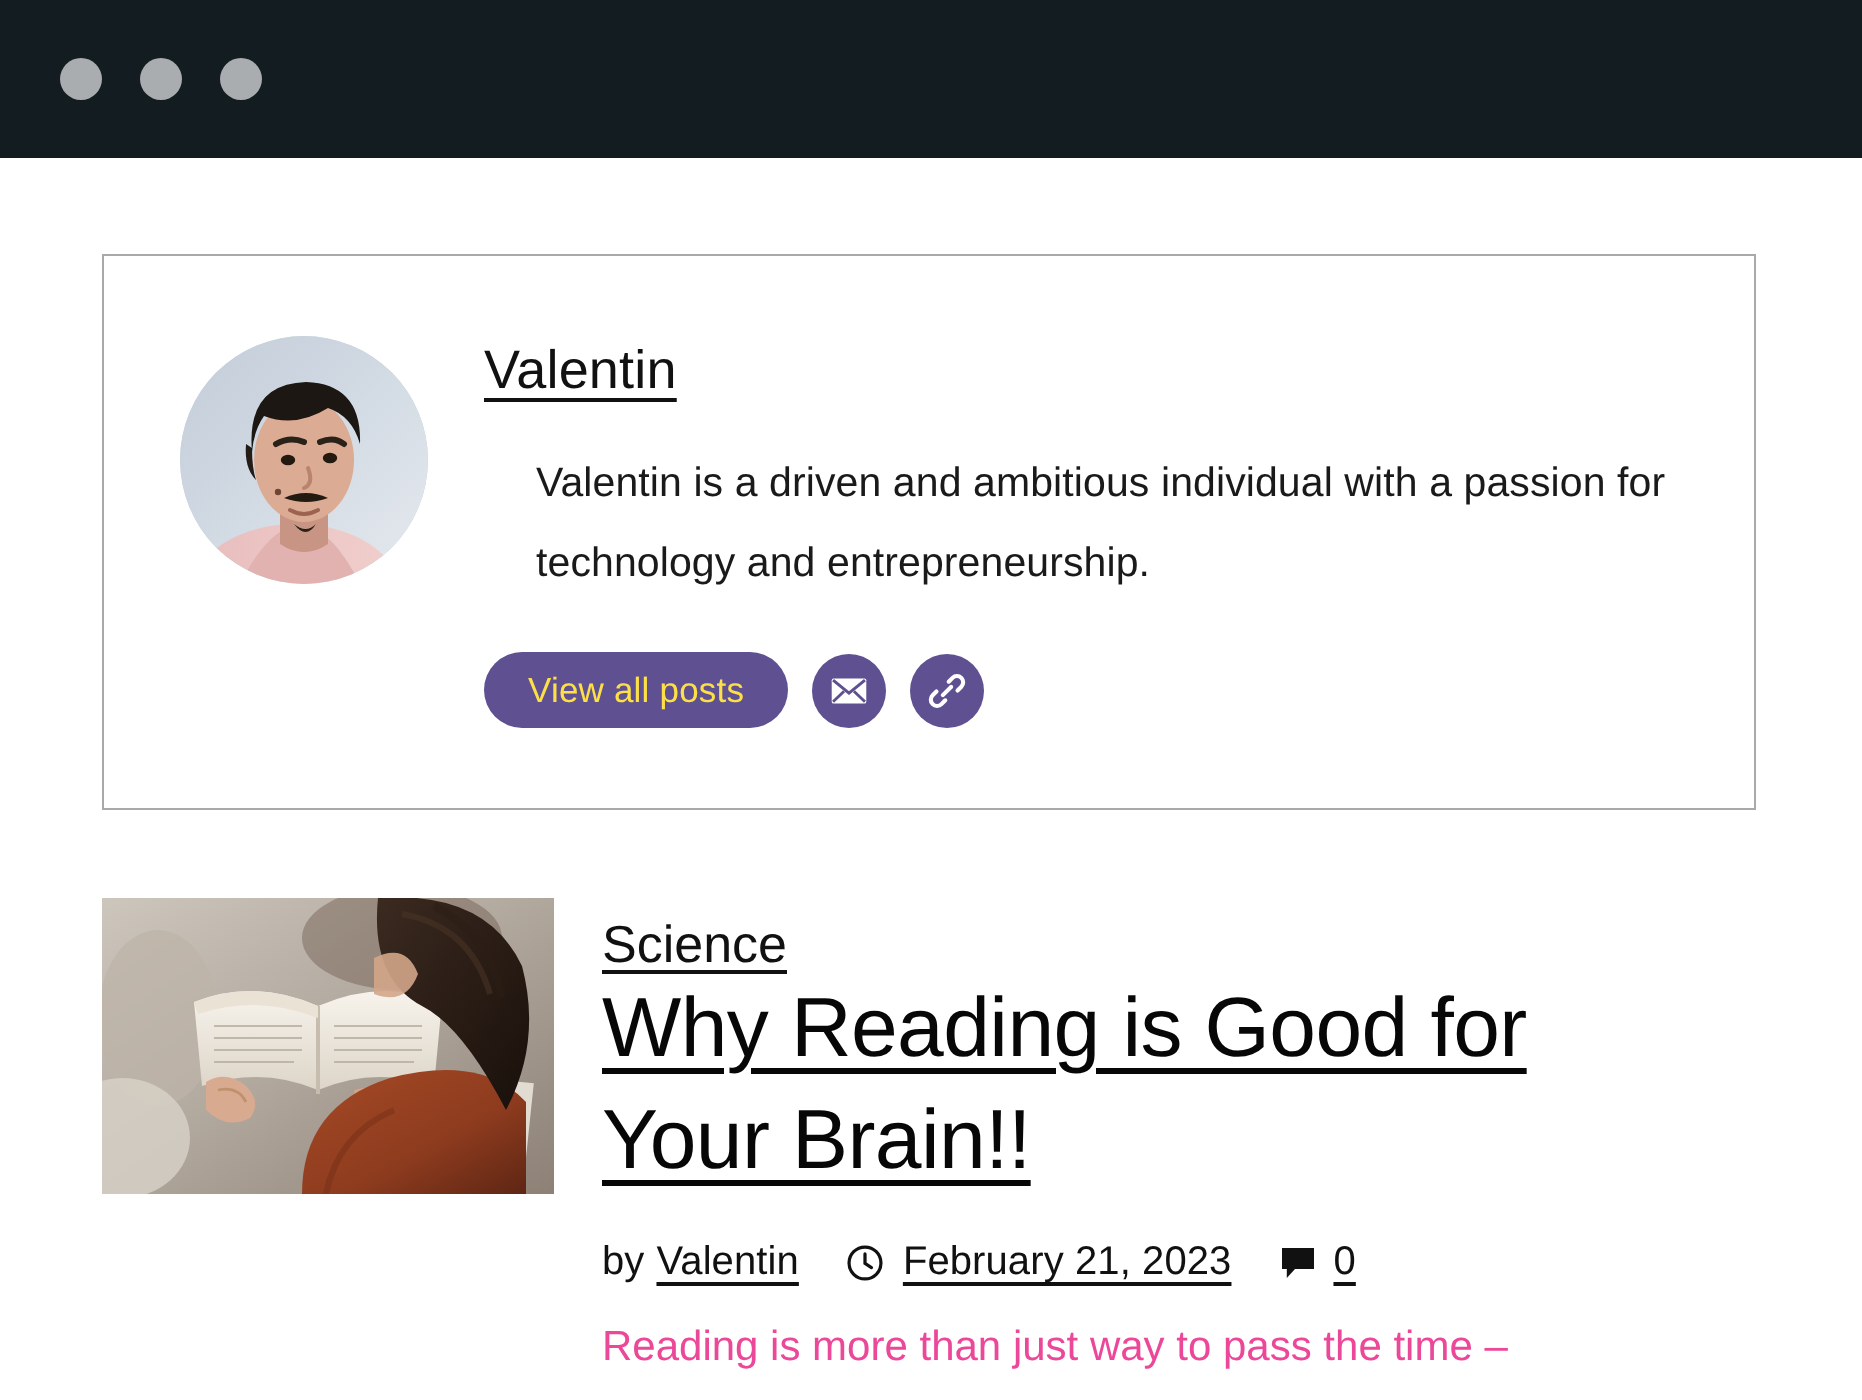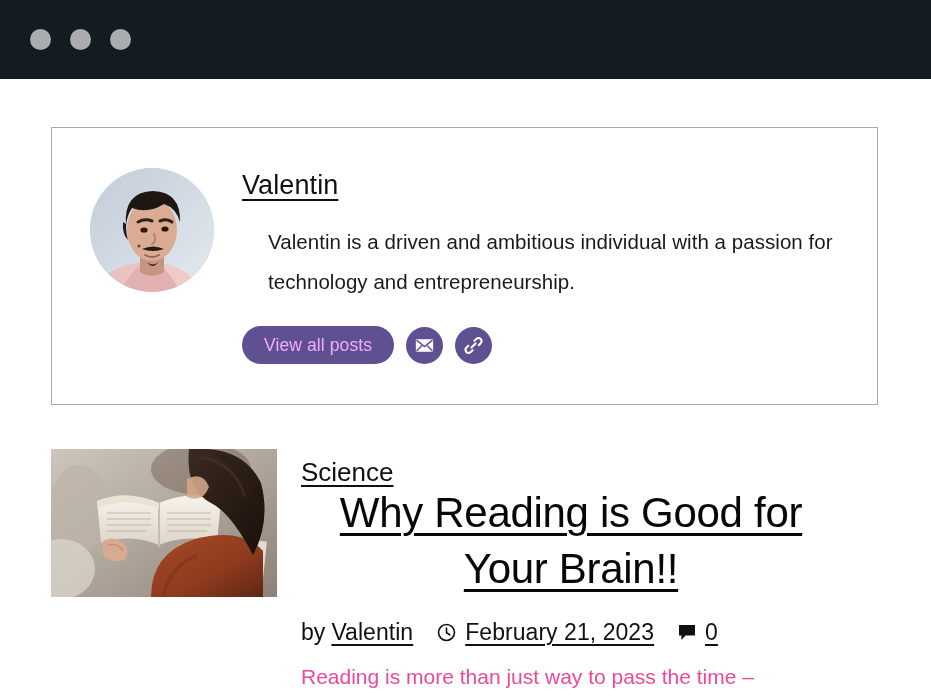--- a/index.html
+++ b/index.html
@@ -61,21 +61,21 @@
     max-width:580px;
     letter-spacing:.05px;
     margin-left:26px;
   }
   .author-actions{
     margin-top:24px;
     display:flex; align-items:center; gap:12px;
   }
   .btn-posts{
     background:#5f5092;
-    color:#f0abfc;
+    color:#fde047;
     border:none;
     border-radius:20px;
     height:38px;
     padding:0 22px;
     font-size:17.5px;
     font-family:"Liberation Sans", sans-serif;
     cursor:pointer;
     letter-spacing:.1px;
   }
   .icon-btn{
@@ -118,26 +118,26 @@
     font-size:42px;
     font-weight:400;
     line-height:56px;
     color:#070707;
     letter-spacing:-.3px;
     text-decoration:underline;
     text-underline-offset:6px;
     text-decoration-thickness:2.5px;
     display:inline;
   }
-  .post-title-wrap{ max-width:540px;text-align:center; }
+  .post-title-wrap{ max-width:540px; }
 
   .post-meta{
     margin-top:22px;
     display:flex; align-items:center;
-    font-size:23px;
+    font-size:20px;
     color:#111;
     letter-spacing:.05px;
   }
   .meta-by{ margin-right:6px; }
   .meta-link{
     text-decoration:underline;
     text-underline-offset:4px;
     text-decoration-thickness:1.5px;
     color:#111;
   }

